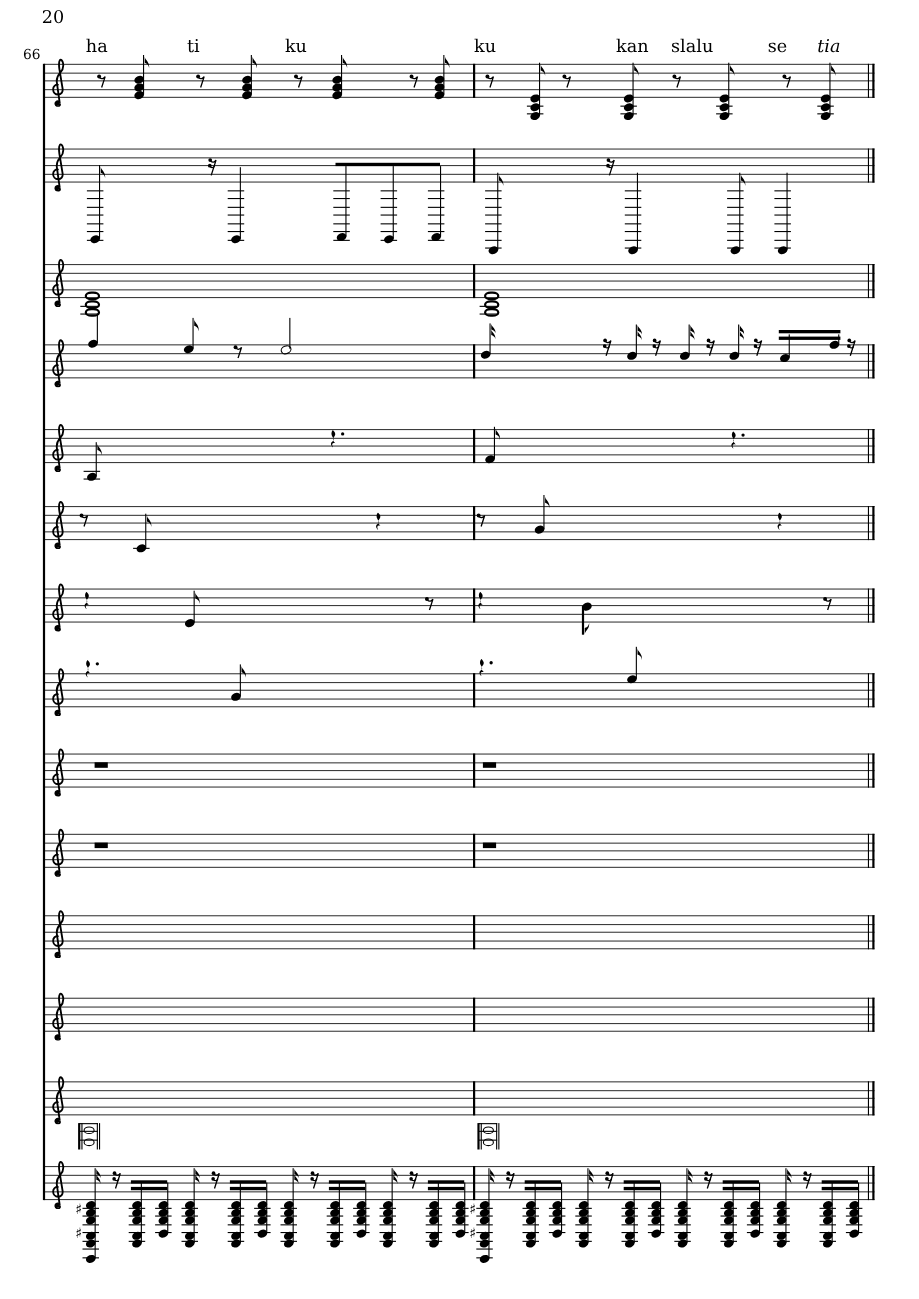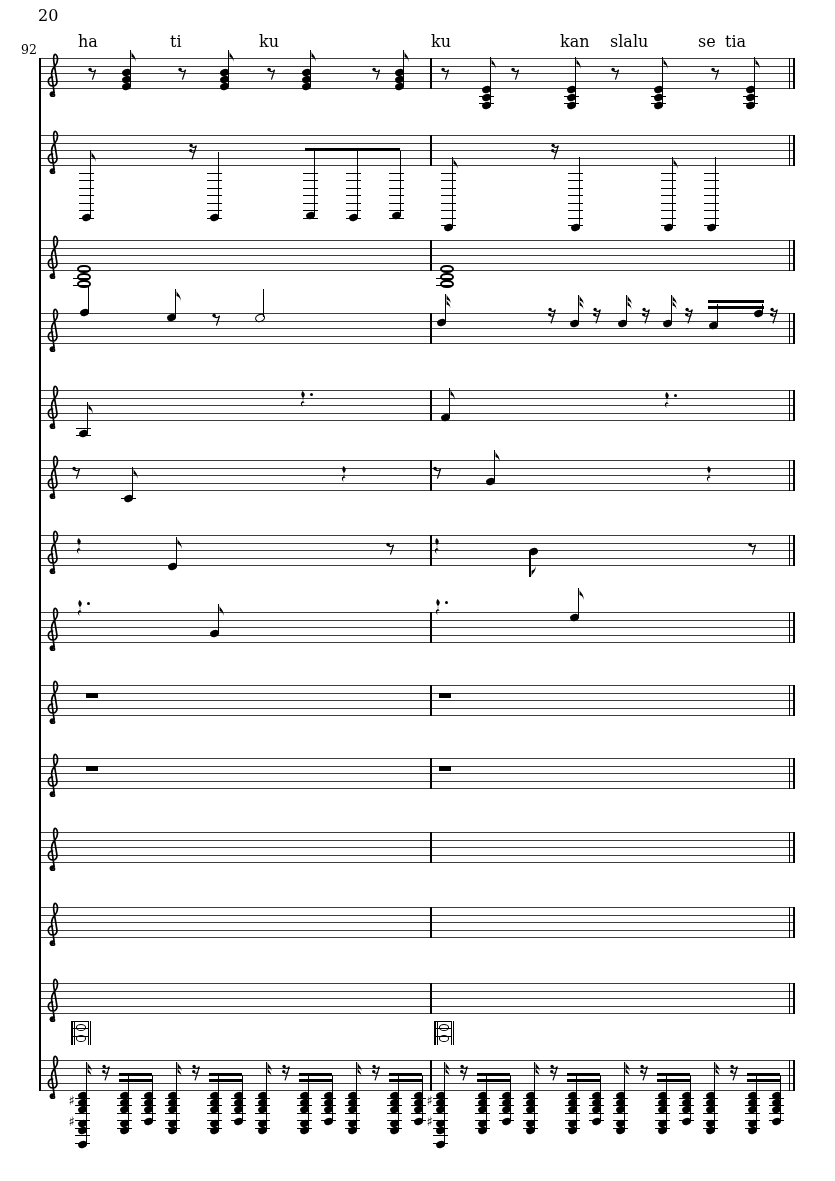--- a/index.html
+++ b/index.html
@@ -40,21 +40,21 @@
       <path d="M0.5,4.8 C0.5,7.6 4.6,8.8 4,13.6 C3.9,11 2,10.5 0.5,9.8 Z" fill="#000"></path>
     </symbol>
     <symbol id="f8d" viewBox="0 0 6 12">
       <path d="M0.5,12 L0.5,10.8 C0.6,7.8 5,6.4 4.2,0.8 C4,4.4 1.8,4.9 0.5,5.5 Z" fill="#000"></path>
     </symbol>
   </defs>
 </svg>
 
 <div id="score">
   <span class="num" style="left:38px;top:6px;font-size:16px;">20</span>
-  <span class="num" style="left:21px;top:42px;font-size:12.5px;">92</span>
+  <span class="num" style="left:21px;top:42px;font-size:12.5px;">66</span>
 <div class="abs" style="left: 40px; top: 58px; width: 755px; height: 1px; background: rgb(61, 61, 61);"></div>
     <div class="abs" style="left: 40px; top: 65.5px; width: 755px; height: 1px; background: rgb(61, 61, 61);"></div>
     <div class="abs" style="left: 40px; top: 73px; width: 755px; height: 1px; background: rgb(61, 61, 61);"></div>
     <div class="abs" style="left: 40px; top: 80.5px; width: 755px; height: 1px; background: rgb(61, 61, 61);"></div>
     <div class="abs" style="left: 40px; top: 88px; width: 755px; height: 1px; background: rgb(61, 61, 61);"></div>
     <svg class="g" width="24" height="47" style="left: 43px; top: 50px;">
       <use href="#clef" xlink:href="#clef"></use>
     </svg>
     <div class="abs" style="left: 430px; top: 58px; width: 1.5px; height: 31px; background: rgb(0, 0, 0);"></div>
     <div class="abs" style="left: 788.5px; top: 58px; width: 1.3px; height: 31px; background: rgb(0, 0, 0);"></div>
@@ -883,14 +883,14 @@
     <div class="abs" style="left: 769px; top: 1120px; width: 14.5px; height: 1px; background: rgb(0, 0, 0);"></div>
     <div class="abs" style="left: 779.6px; top: 1075px; width: 1.4px; height: 46px; background: rgb(0, 0, 0);"></div>
     <span class="lyr" style="left: 78px; top: 32px; font-size: 16px;">ha</span>
     <span class="lyr" style="left: 170px; top: 32px; font-size: 16px;">ti</span>
     <span class="lyr" style="left: 259px; top: 32px; font-size: 16px;">ku</span>
     <span class="lyr" style="left: 431px; top: 32px; font-size: 16px;">ku</span>
     <span class="lyr" style="left: 560px; top: 32px; font-size: 16px;">kan</span>
     <span class="lyr" style="left: 610px; top: 32px; font-size: 16px;">sla</span>
     <span class="lyr" style="left: 633px; top: 32px; font-size: 16px;">lu</span>
     <span class="lyr" style="left: 698px; top: 32px; font-size: 16px;">se</span>
-    <span class="lyr" style="left: 725px; top: 32px; font-size: 16px;">tia</span>
+    <span class="lyr" style="left: 743px; top: 32px; font-size: 16px; font-style: italic;">tia</span>
   </div>
 
 </body></html>

